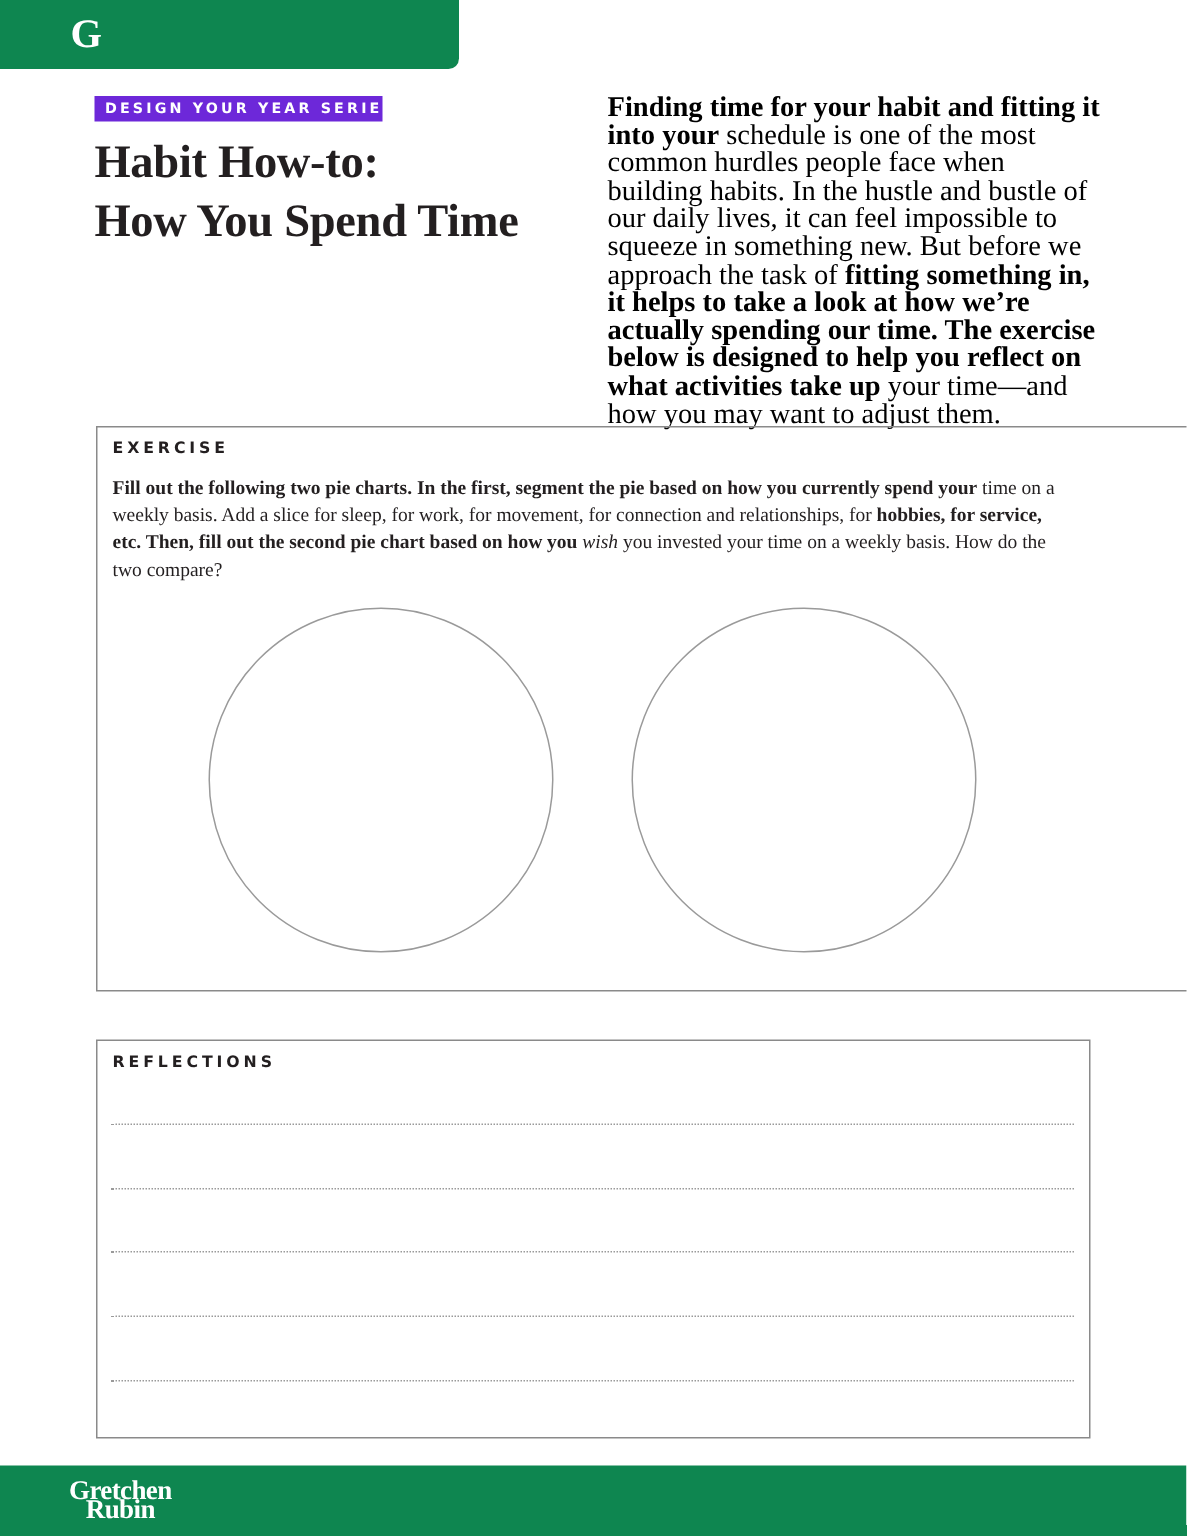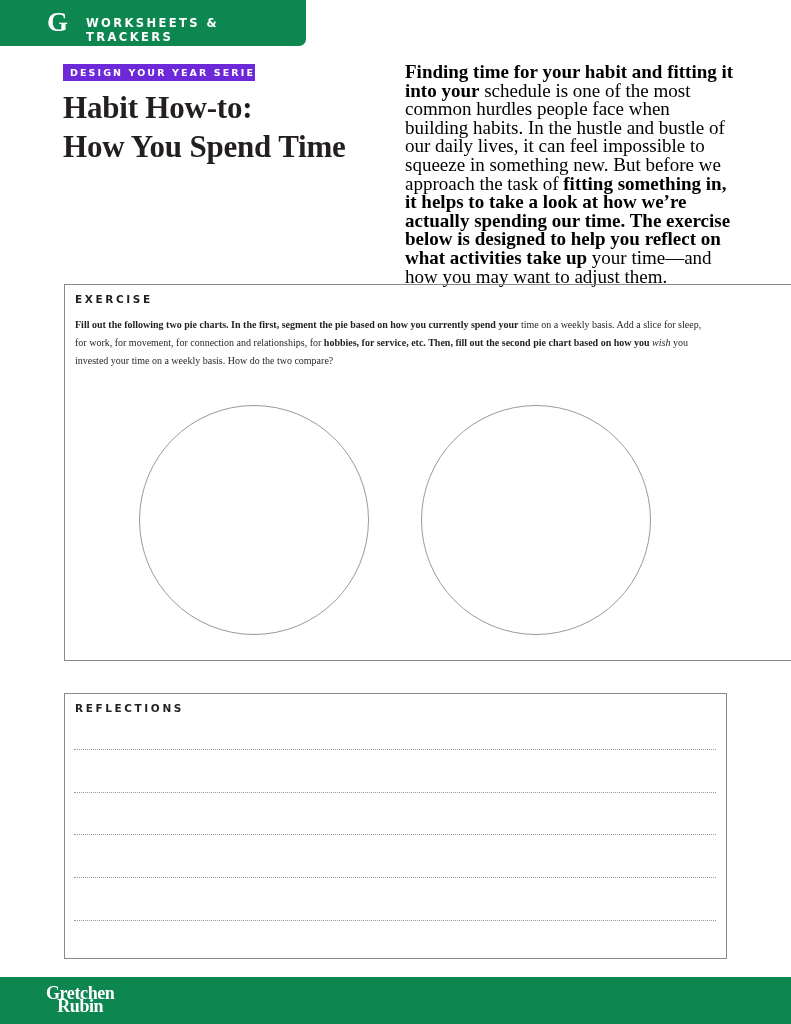--- a/index.html
+++ b/index.html
@@ -40,21 +40,21 @@
       position: absolute; border: 1.5px solid #8a8a8a; box-sizing: border-box;
     }
     .exercise-box { left: 64px; top: 284px; width: 742px; height: 377px; padding-left: 14px; }
     .reflections-box { left: 64px; top: 693px; width: 663px; height: 266px; }
     .box-label {
       position: absolute; left: 10px; top: 8px;
       font-family: "DejaVu Sans", sans-serif; font-weight: bold; font-size: 10.5px; letter-spacing: 2.6px; color: #231f20;
     }
     .exercise-text {
       position: absolute; left: 10px; top: 31px; width: 640px;
-      font-size: 10px; line-height: 18.2px; color: #231f20;
+      font-size: 13px; line-height: 18.2px; color: #231f20;
     }
     .exercise-text b { font-weight: bold; }
     .pie-circle {
       position: absolute; width: 230px; height: 230px; border-radius: 50%;
       border: 1.2px solid #9a9a9a; box-sizing: border-box; background: #fff;
     }
     .pie-1 { left: 74px; top: 120px; }
     .pie-2 { left: 356px; top: 120px; }
     .write-line {
       position: absolute; left: 9px; width: 642px; height: 0;
@@ -73,21 +73,20 @@
       font-family: "DejaVu Sans", sans-serif; font-weight: bold; font-size: 9.2px; letter-spacing: 1.9px;
     }
     .footer-links .sep { margin: 0 12px; font-weight: normal; }
     .footer-links a { color: #fff; text-decoration: none; }
   </style>
 </head>
 <body>
 
 <div class="header-tab">
   <span class="header-logo">G</span>
-  <span class="header-title">WORKSHEETS &amp; TRACKERS</span>
 </div>
 
 <div class="series-badge">DESIGN YOUR YEAR SERIES</div>
 
 <h1 class="page-title">
   <span>Habit How-to:</span><br>
   <span>How You Spend Time</span>
 </h1>
 
 <div class="intro"><b>Finding time for your habit and fitting it into your</b><span> schedule is one of the most common hurdles people face when building habits. In the hustle and bustle of our daily lives, it can feel impossible to squeeze in something new. But before we approach the task of </span><b>fitting something in, it helps to take a look at how we’re actually spending our time. The exercise below is designed to help you reflect on what activities take up</b><span> your time—and how you may want to adjust them.</span></div>

